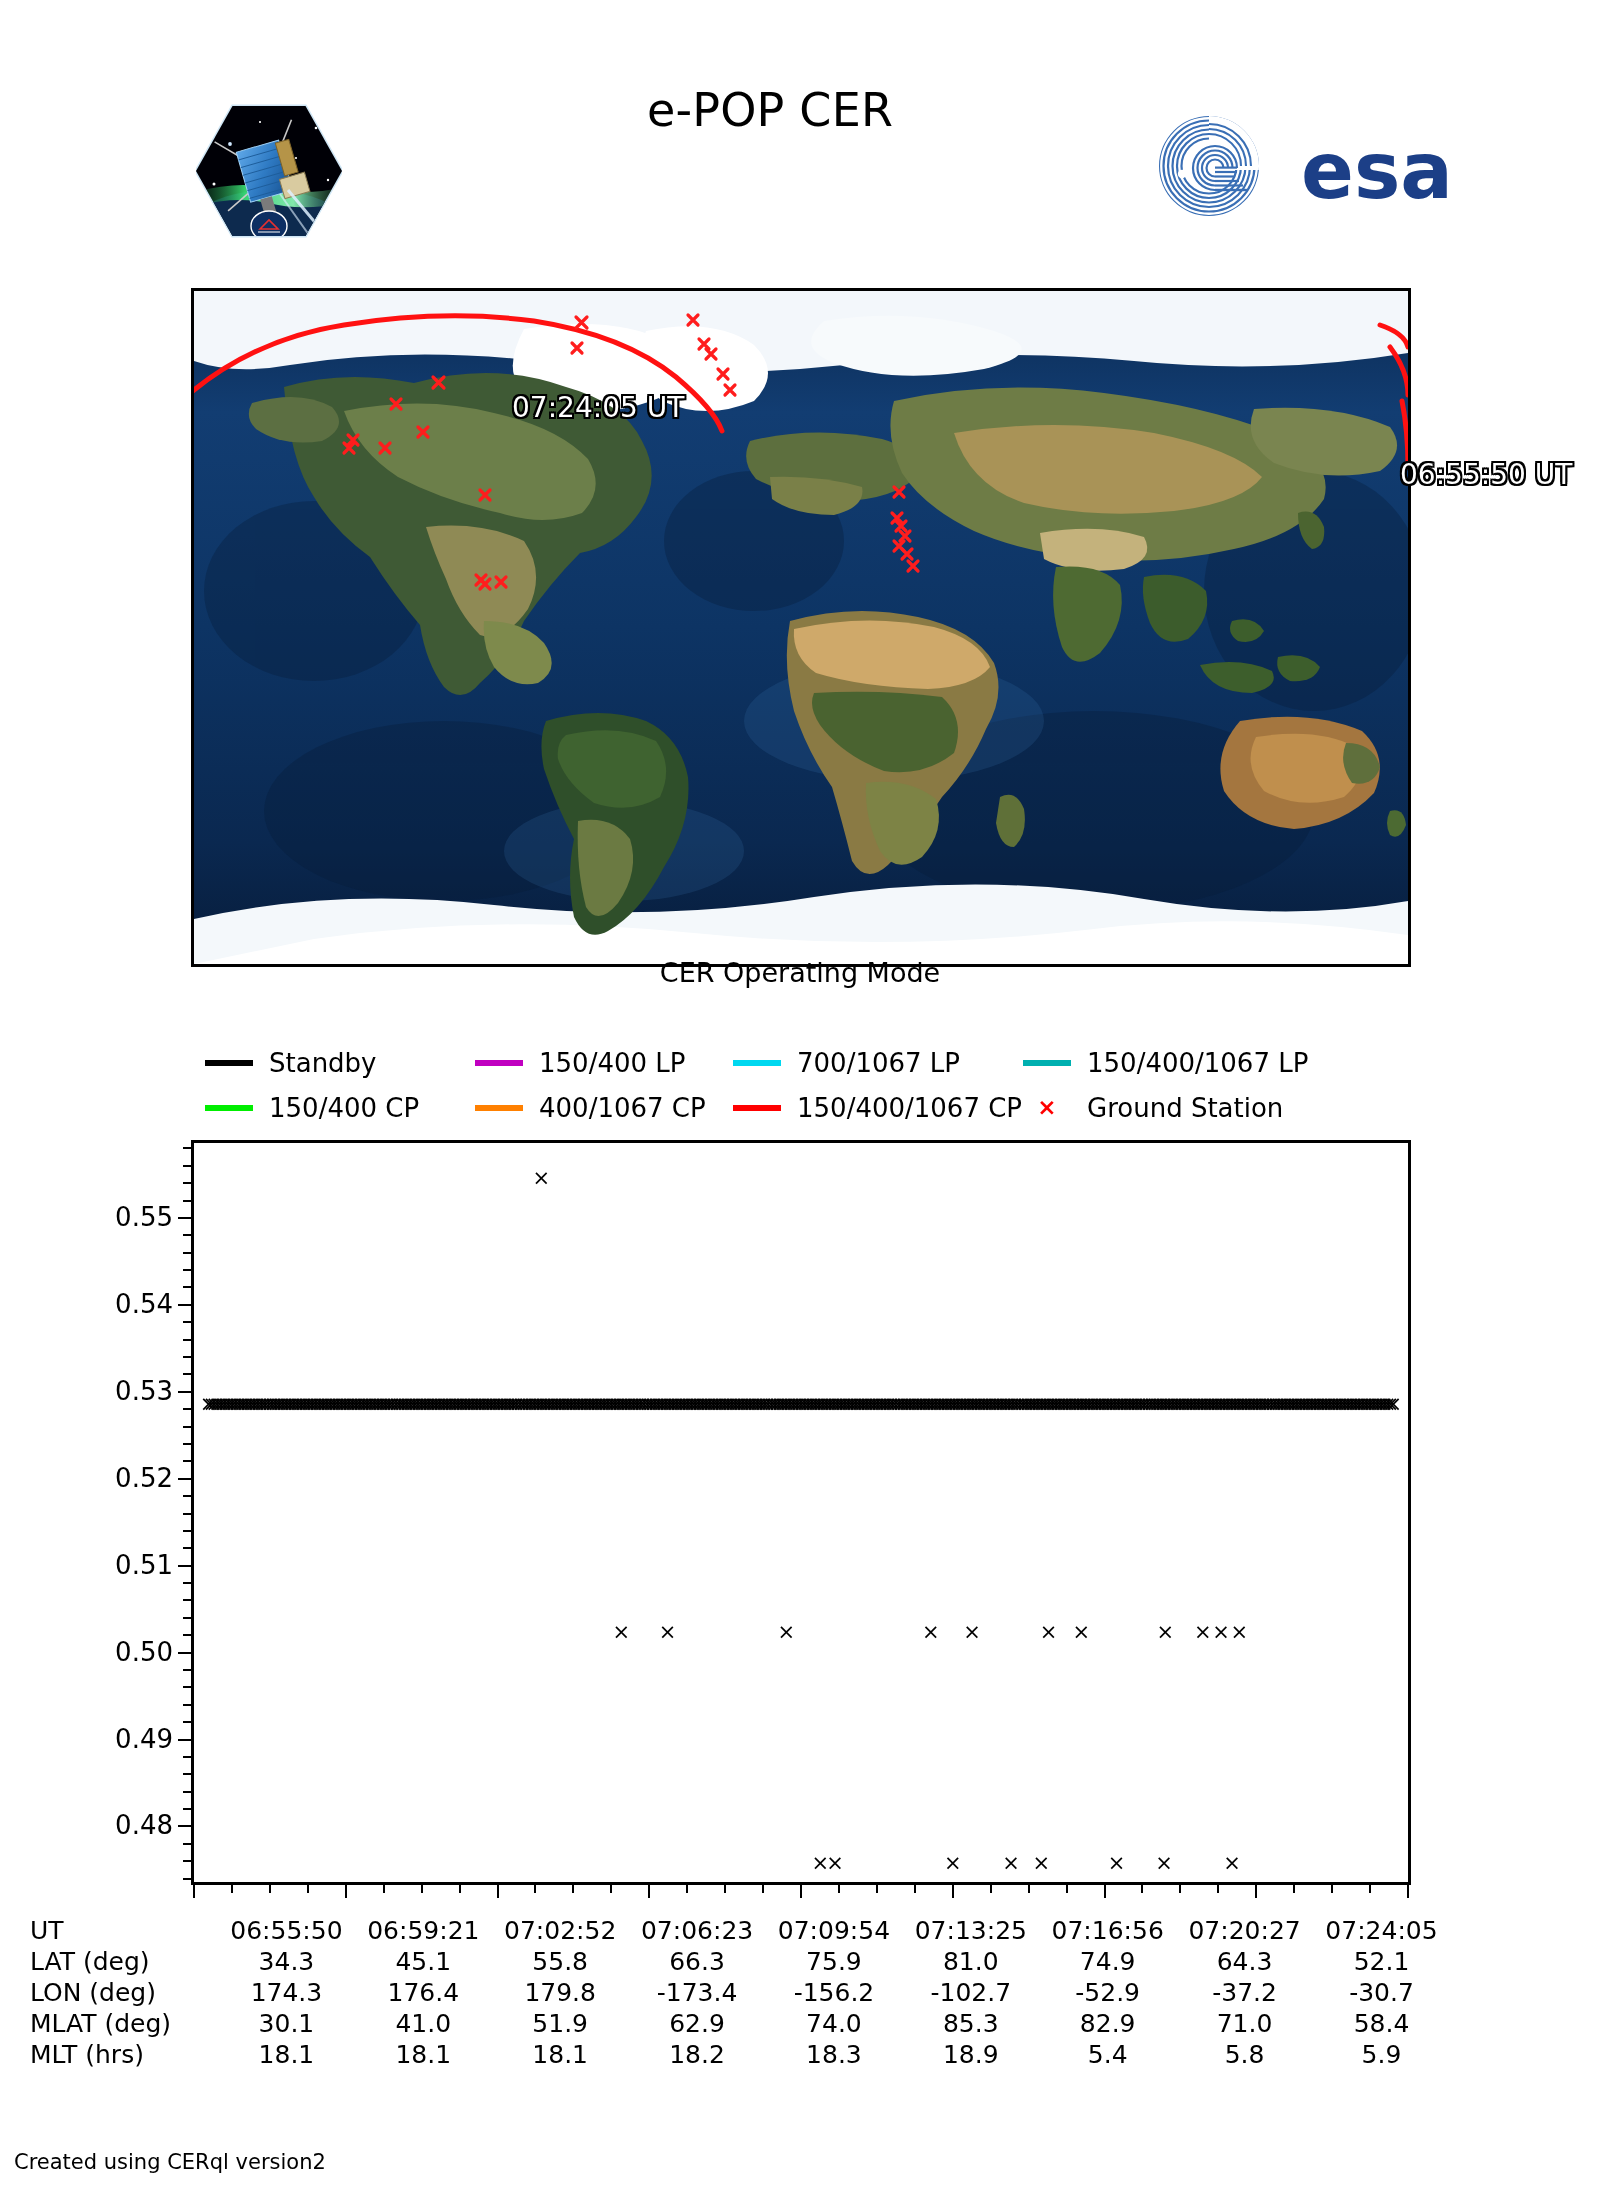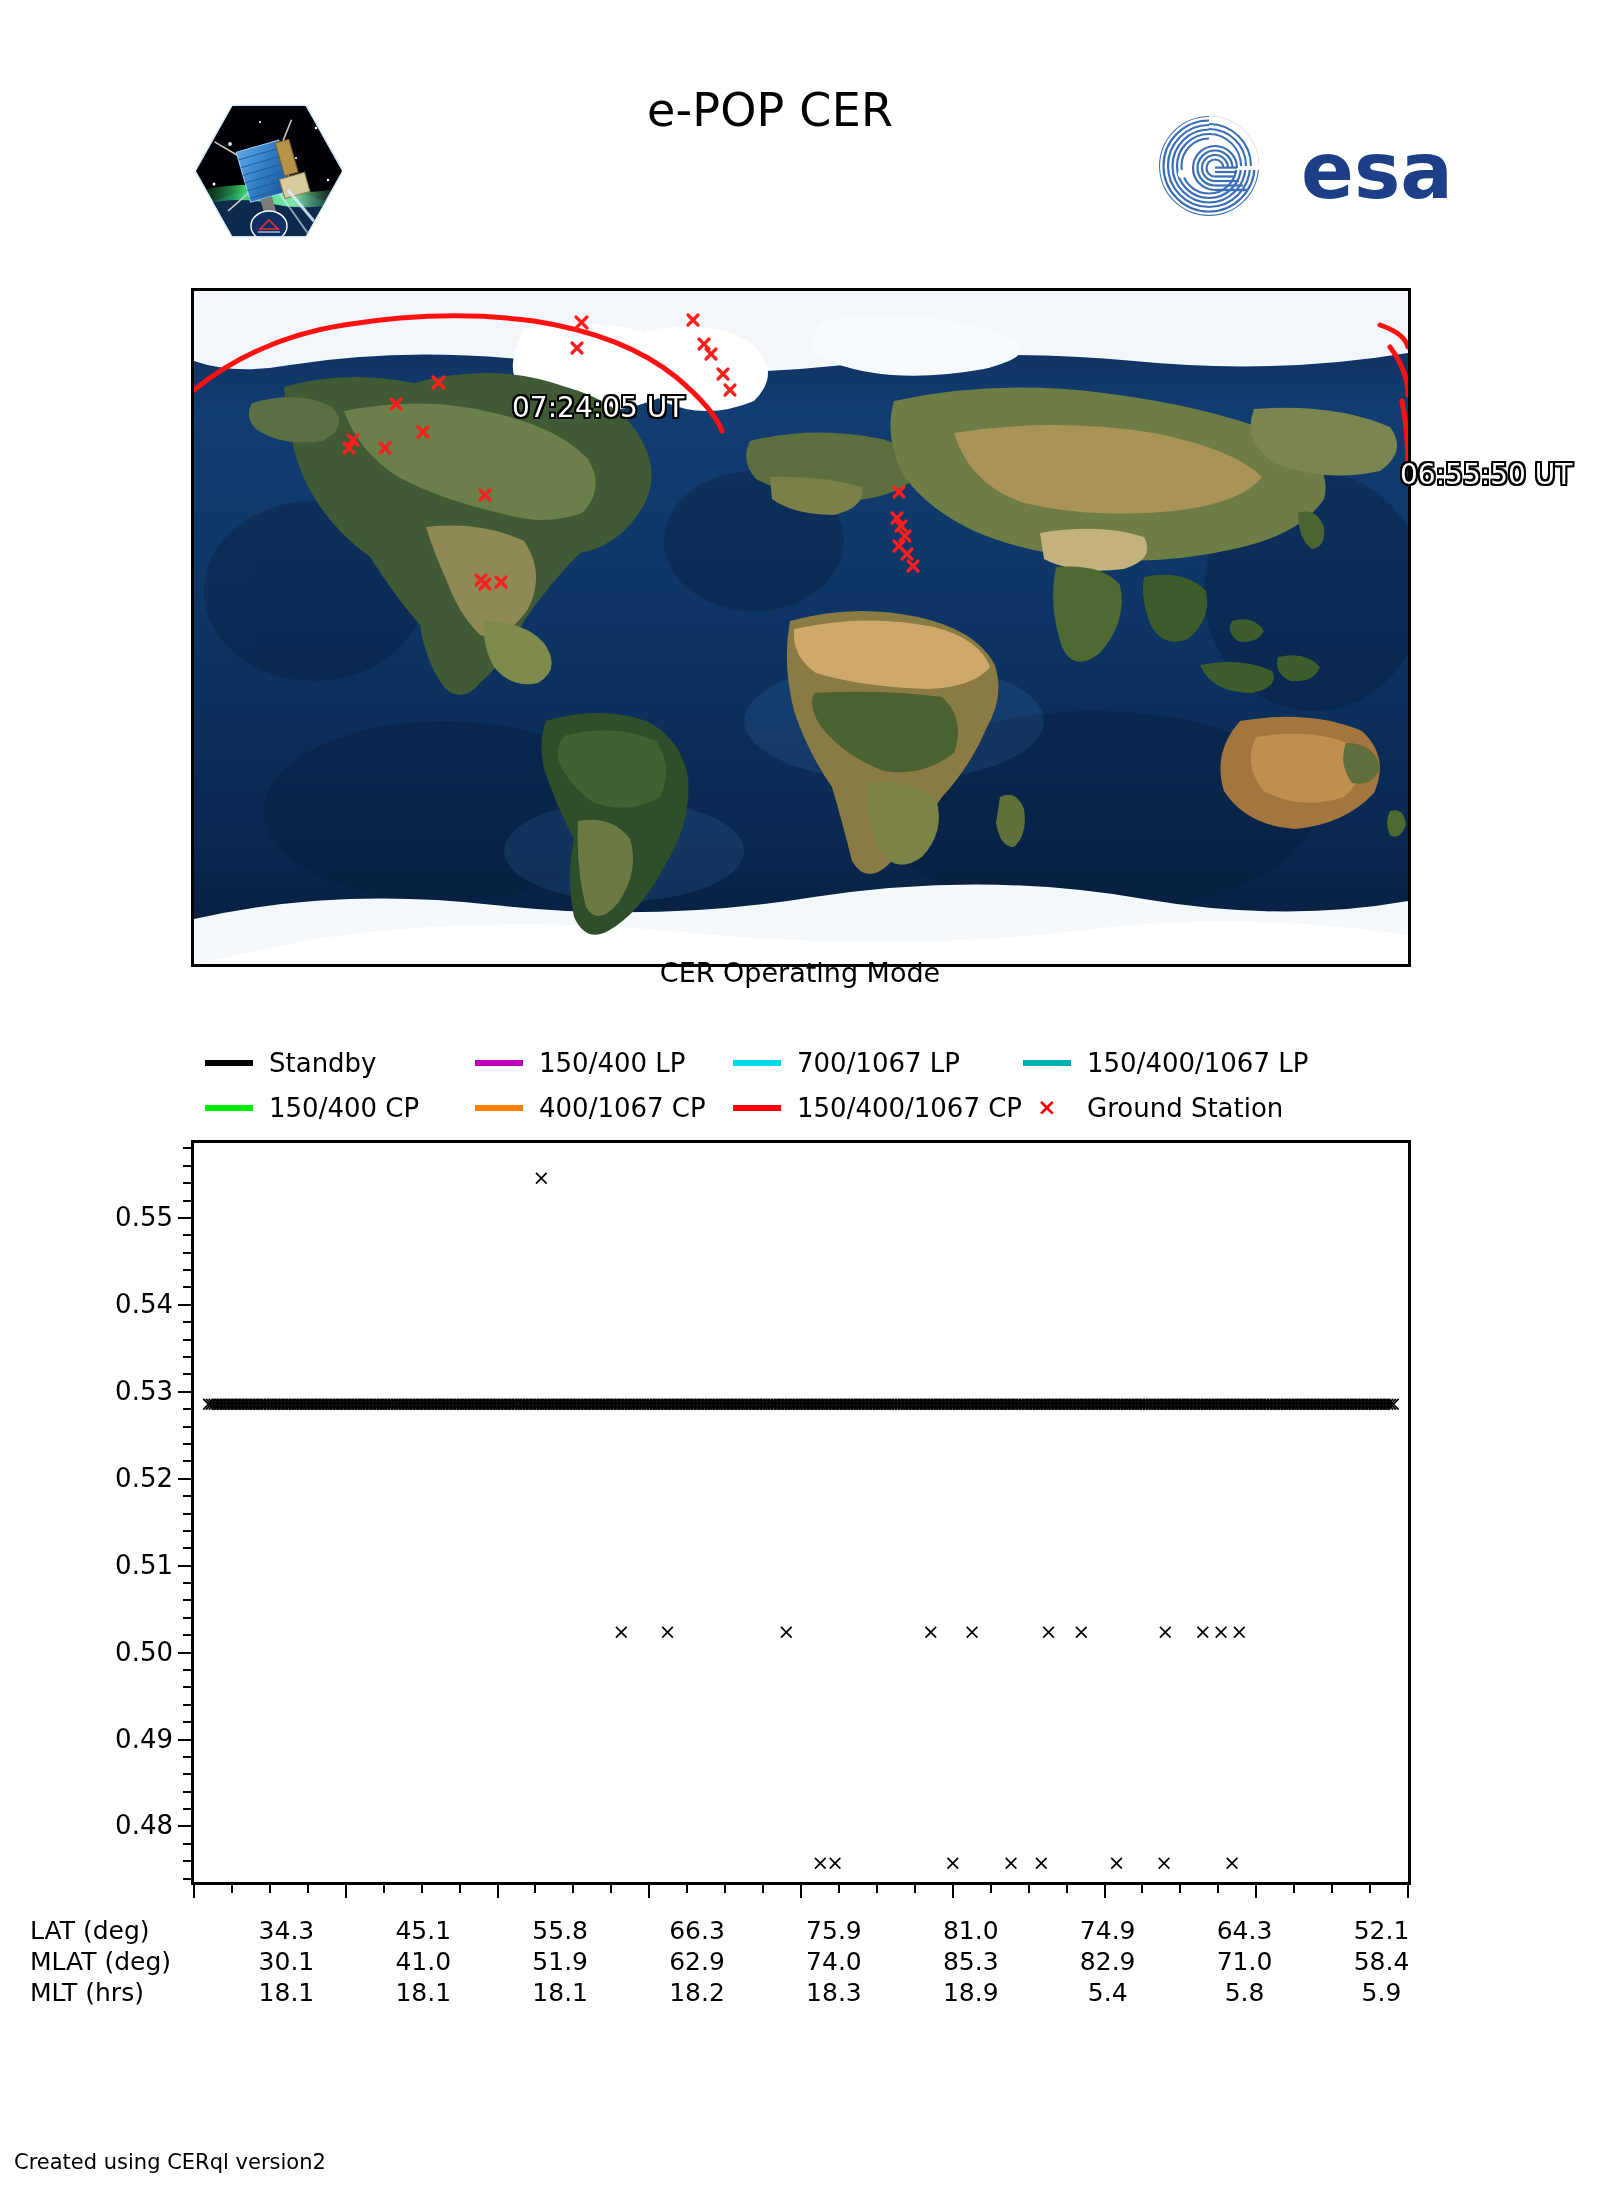--- a/index.html
+++ b/index.html
@@ -1108,30 +1108,54 @@
     <div class="xtick-minor" style="left: 1026.31px;"></div>
     <div class="xtick-minor" style="left: 1102.19px;"></div>
     <div class="xtick-minor" style="left: 1140.12px;"></div>
     <div class="xtick-minor" style="left: 1178.06px;"></div>
   </div>
 
 <div id="table-block">
   <table class="meta">
     <tbody id="meta-tbody">
         <tr>
+          <td class="rowhead">UT</td>
+          <td class="val">06:55:50</td>
+          <td class="val">06:59:21</td>
+          <td class="val">07:02:52</td>
+          <td class="val">07:06:23</td>
+          <td class="val">07:09:54</td>
+          <td class="val">07:13:25</td>
+          <td class="val">07:16:56</td>
+          <td class="val">07:20:27</td>
+          <td class="val">07:24:05</td>
+        </tr>
+        <tr>
           <td class="rowhead">LAT (deg)</td>
           <td class="val">34.3</td>
           <td class="val">45.1</td>
           <td class="val">55.8</td>
           <td class="val">66.3</td>
           <td class="val">75.9</td>
           <td class="val">81.0</td>
           <td class="val">74.9</td>
           <td class="val">64.3</td>
           <td class="val">52.1</td>
+        </tr>
+        <tr>
+          <td class="rowhead">LON (deg)</td>
+          <td class="val">174.3</td>
+          <td class="val">176.4</td>
+          <td class="val">179.8</td>
+          <td class="val">-173.4</td>
+          <td class="val">-156.2</td>
+          <td class="val">-102.7</td>
+          <td class="val">-52.9</td>
+          <td class="val">-37.2</td>
+          <td class="val">-30.7</td>
         </tr>
         <tr>
           <td class="rowhead">MLAT (deg)</td>
           <td class="val">30.1</td>
           <td class="val">41.0</td>
           <td class="val">51.9</td>
           <td class="val">62.9</td>
           <td class="val">74.0</td>
           <td class="val">85.3</td>
           <td class="val">82.9</td>

